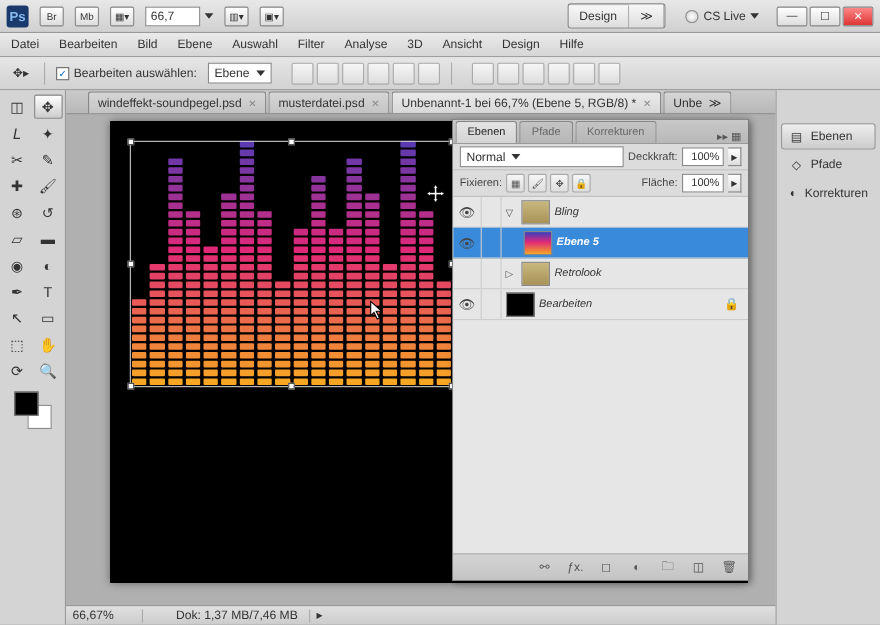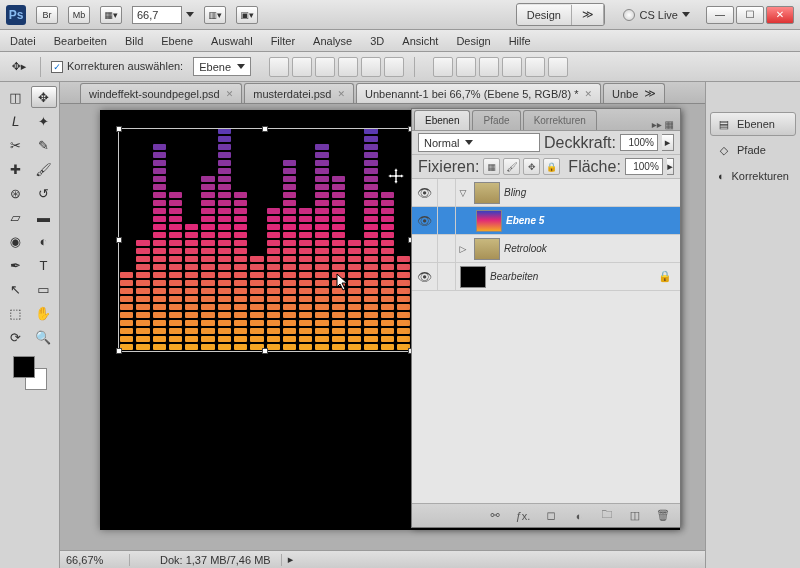--- a/index.html
+++ b/index.html
@@ -54,21 +54,21 @@
 .dock-btn{display:flex;align-items:center;gap:6px;padding:4px 6px;border:1px solid transparent;border-radius:3px;cursor:pointer;margin-bottom:2px}
 .dock-btn.active{background:linear-gradient(#eee,#ccc);border-color:#999}
 .dock-btn .ic{width:14px;height:14px;display:flex;align-items:center;justify-content:center}
 .layers-panel{position:absolute;top:108px;left:411px;width:270px;height:420px;background:#d8d8d8;border:1px solid #777;box-shadow:2px 2px 6px rgba(0,0,0,.3);display:flex;flex-direction:column}
 .panel-tabs{height:22px;background:linear-gradient(#c8c8c8,#b8b8b8);border-bottom:1px solid #999;display:flex;align-items:flex-end}
 .panel-tab{height:20px;padding:0 10px;border:1px solid #888;border-bottom:none;border-radius:3px 3px 0 0;margin-left:2px;background:linear-gradient(#c4c4c4,#b6b6b6);color:#666;font-size:10px;display:flex;align-items:center;cursor:pointer}
 .panel-tab.active{background:linear-gradient(#e4e4e4,#d4d4d4);color:#222}
 .panel-tabs .pmore{margin-left:auto;padding:0 6px;font-size:10px;color:#555}
 .panel-row{height:24px;border-bottom:1px solid #bbb;display:flex;align-items:center;padding:0 6px;gap:4px;background:#dcdcdc}
 .panel-row .combo{flex:1}
-.panel-row .lbl{font-size:16px;color:#444}
+.panel-row .lbl{font-size:10px;color:#444}
 .panel-row input.pct{width:38px;height:17px;border:1px solid #888;text-align:right;padding:0 3px;font-size:10px}
 .pct-dd{width:12px;height:17px;border:1px solid #888;border-left:none;background:linear-gradient(#fff,#ddd);display:flex;align-items:center;justify-content:center}
 .lock-icons{display:flex;gap:3px}
 .lock-icons .li{width:17px;height:17px;border:1px solid #aaa;background:linear-gradient(#f6f6f6,#ddd);border-radius:2px;display:flex;align-items:center;justify-content:center;font-size:9px;color:#555}
 .layer-list{flex:1;background:#e6e6e6;overflow:auto}
 .layer{height:28px;border-bottom:1px solid #ccc;display:flex;align-items:center}
 .layer.selected{background:#3a8adb;color:#fff}
 .layer.selected .lname{color:#fff;font-weight:bold}
 .layer .eye{width:26px;height:100%;border-right:1px solid #ccc;display:flex;align-items:center;justify-content:center;font-size:12px;color:#444}
 .layer .spacer{width:18px;height:100%;border-right:1px solid #ccc}
@@ -120,21 +120,21 @@
   <span>Analyse</span>
   <span>3D</span>
   <span>Ansicht</span>
   <span>Design</span>
   <span>Hilfe</span>
 </div>
 
 <div class="optbar">
   <div class="opt-icon">✥▸</div>
   <div class="sep"></div>
-  <label><span class="chk">✓</span><span>Korrekturen auswählen:</span></label>
+  <label><span class="chk">✓</span><span>Bearbeiten auswählen:</span></label>
   <div class="combo">
       <span>Ebene</span>
       <span class="dd-arrow"></span>
     </div>
   <div class="align-icons">
     <div class="ai"></div>
     <div class="ai"></div>
     <div class="ai"></div>
     <div class="ai"></div>
     <div class="ai"></div>

